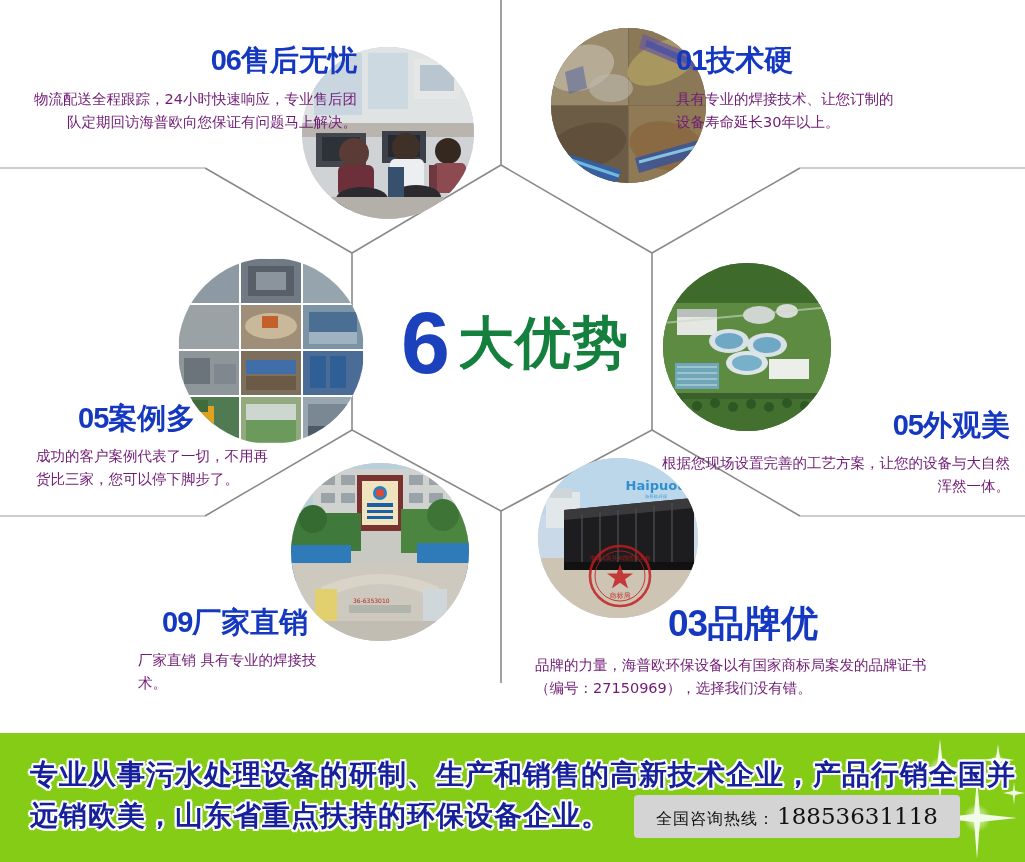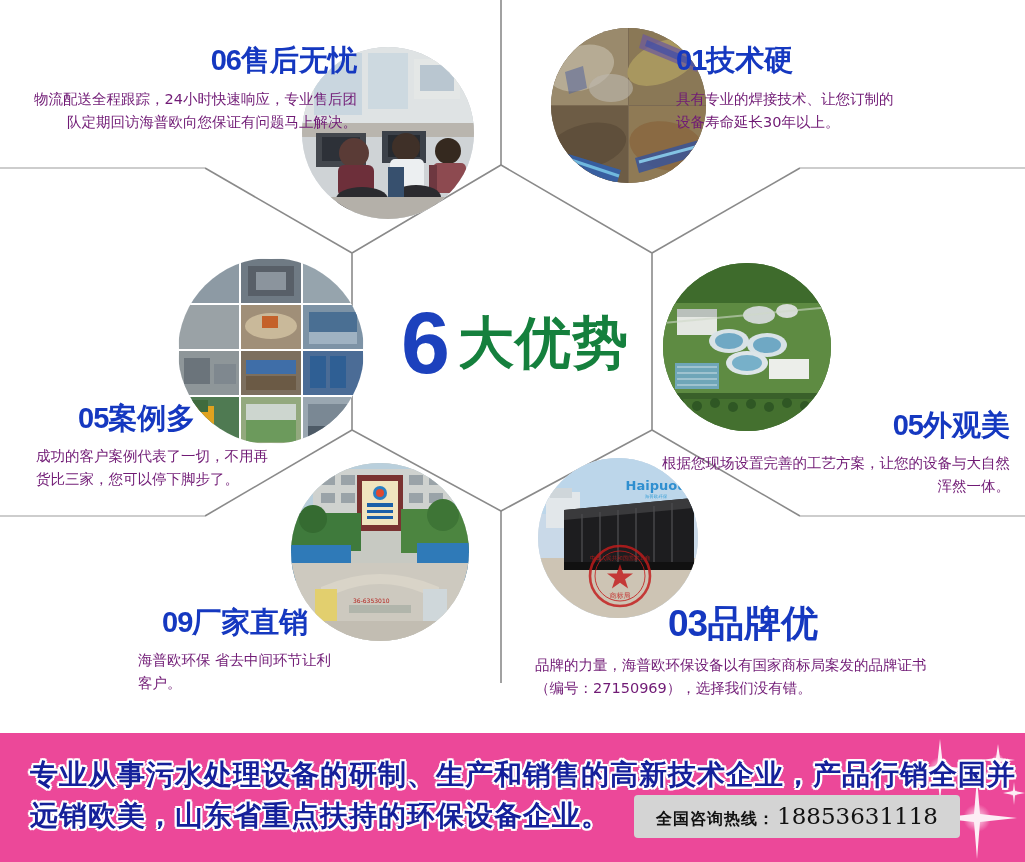--- a/index.html
+++ b/index.html
@@ -66,21 +66,21 @@
   #f04{left:100px;top:608px;width:300px;text-align:left;}
   #f04 .hd{font-size:29px;margin-bottom:12px;margin-left:62px;}
   #f04 .bd{margin-left:38px;}
 
   #f03{left:535px;top:605px;width:400px;text-align:left;}
   #f03 .hd{font-size:37px;margin-bottom:12px;margin-left:133px;}
 
   
   .banner{
     position:absolute;left:0;top:733px;width:1025px;height:129px;
-    background:#ec4899;overflow:hidden;
+    background:#84cc16;overflow:hidden;
   }
   .banner .sparkles{position:absolute;right:0;top:0;width:260px;height:129px;}
   .banner-inner{position:relative;z-index:3;padding:22px 0 0 30px;}
   .btxt{
     font-size:28px;font-weight:bold;color:#ffffff;line-height:1.42;
     letter-spacing:1px;white-space:nowrap;
     font-family:"DejaVu Sans","Liberation Sans",sans-serif;
     text-shadow:
       -1.6px -1.6px 0 #ffffff, 1.6px -1.6px 0 #ffffff,
       -1.6px  1.6px 0 #ffffff, 1.6px  1.6px 0 #ffffff,
@@ -88,21 +88,21 @@
       0 -2.2px 0 #ffffff, 0 2.2px 0 #ffffff;
     color:#15209a;
   }
   .line2row{display:flex;align-items:center;}
   .hotline{
     margin-left:24px;background:#d4d4d4;border-radius:4px;
     padding:8px 22px;white-space:nowrap;
     display:flex;align-items:baseline;
   }
   .hotline .hl-label{
-    font-size:16px;color:#111;font-weight:bold;letter-spacing:1px;
+    font-size:16px;color:#111;font-weight:normal;letter-spacing:1px;
     font-family:"DejaVu Sans","Liberation Sans",sans-serif;
   }
   .hotline .hl-num{
     font-size:23px;color:#111;letter-spacing:0px;margin-left:2px;
     font-family:"DejaVu Serif","Liberation Serif",serif;
   }
 </style>
 </head>
 <body>
 
@@ -363,21 +363,21 @@
     <div class="hd">
       <span class="n">03</span><span>品牌优</span>
     </div>
     <div class="bd">品牌的力量，海普欧环保设备以有国家商标局案发的品牌证书（编号：27150969），选择我们没有错。</div>
   </div>
 
   <div class="feat" id="f04">
     <div class="hd">
       <span class="n">09</span><span>厂家直销</span>
     </div>
-    <div class="bd" style="width:200px;">海普欧环保 省去中间环节让利客户。</div>
+    <div class="bd" style="width:200px;">厂家直销 具有专业的焊接技术。</div>
   </div>
 
   <div class="feat" id="f05">
     <div class="hd">
       <span class="n">05</span><span>案例多</span>
     </div>
     <div class="bd" style="width:240px;">成功的客户案例代表了一切，不用再货比三家，您可以停下脚步了。</div>
   </div>
 
   <div class="banner">

